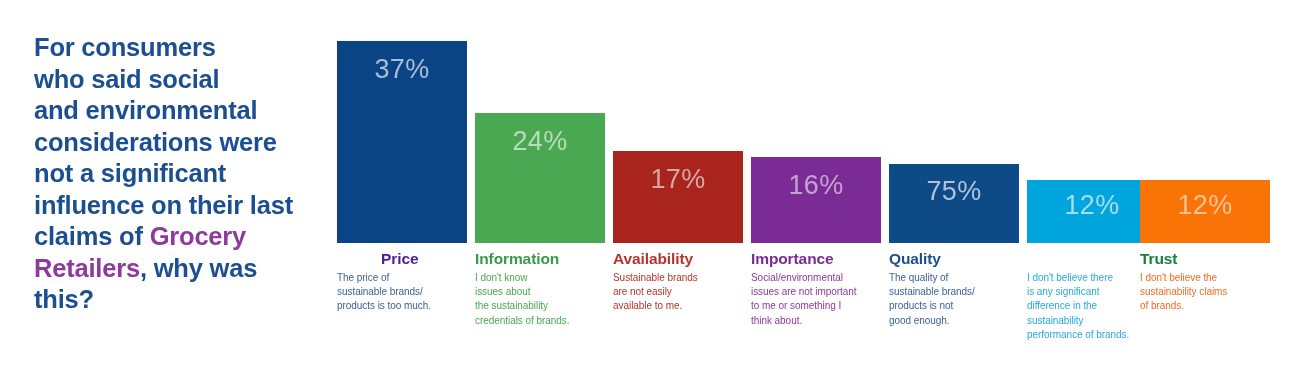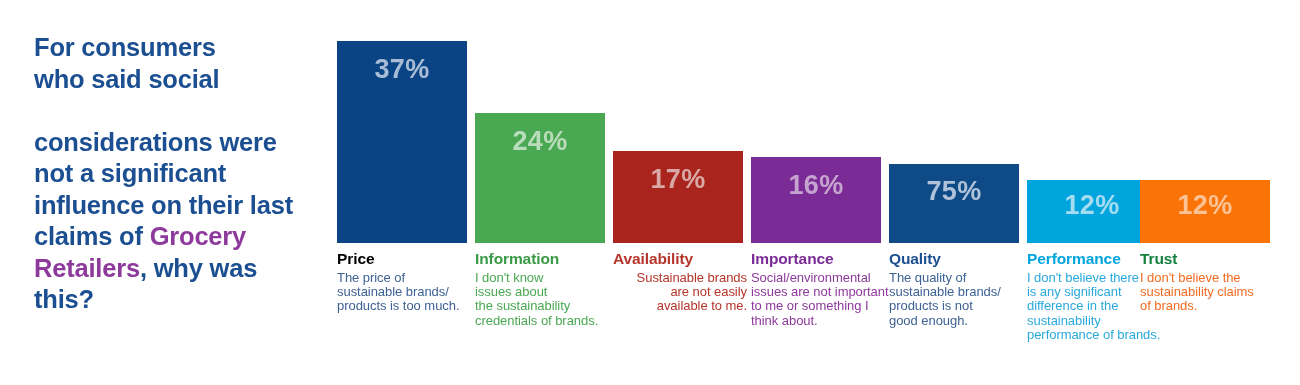--- a/index.html
+++ b/index.html
@@ -59,21 +59,21 @@
     left: 0;
     width: 130px;
     box-sizing: border-box;
   }
   .bar-value {
     position: absolute;
     left: 0;
     width: 130px;
     text-align: center;
     font-family: "Liberation Sans", sans-serif;
-    font-weight: bold;
+    font-weight: normal;
     font-size: 27px;
     line-height: 27px;
     letter-spacing: 0.3px;
   }
   .cat-title {
     position: absolute;
     left: 0;
     top: 250px;
     width: 140px;
     font-family: "Liberation Sans", sans-serif;
@@ -82,71 +82,71 @@
     line-height: 17px;
     letter-spacing: -0.1px;
   }
   .cat-desc {
     position: absolute;
     left: 0;
     top: 271px;
     width: 134px;
     font-family: "Liberation Sans", sans-serif;
     font-weight: normal;
-    font-size: 13px;
+    font-size: 10px;
     line-height: 14.2px;
     letter-spacing: -0.05px;
     white-space: pre-line;
   }
 </style>
 </head>
 <body>
 
 <div id="infographic">
 
   <div id="question-block">
     <p id="question-text">
       <span>For consumers</span><br>
       <span>who said social</span><br>
-      <br>
+      <span>and environmental</span><br>
       <span>considerations were</span><br>
       <span>not a significant</span><br>
       <span>influence on their last</span><br>
       <span>claims of </span><span class="hl">Grocery</span><br>
       <span class="hl">Retailers</span><span>, why was</span><br>
       <span>this?</span>
     </p>
   </div>
 
   <div id="chart">
 
     <div class="bar-col" style="left:0px;">
       <div class="bar" style="background:#0b4485; top:41px; height:202px;"></div>
       <div class="bar-value" style="color:#a9bdd6; top:56px;">37%</div>
-      <div class="cat-title" style="color:#000000;">Price</div>
+      <div class="cat-title" style="color:#4c1d95;margin-left:44px;">Price</div>
       <div class="cat-desc" style="color:#3f6295;">The price of
 sustainable brands/
 products is too much.</div>
     </div>
 
     <div class="bar-col" style="left:138px;">
       <div class="bar" style="background:#4aa852; top:113px; height:130px;"></div>
       <div class="bar-value" style="color:#b9dcbb; top:128px;">24%</div>
       <div class="cat-title" style="color:#3a9a45;">Information</div>
       <div class="cat-desc" style="color:#4aa852;">I don't know
 issues about
 the sustainability
 credentials of brands.</div>
     </div>
 
     <div class="bar-col" style="left:276px;">
       <div class="bar" style="background:#a8241d; top:151px; height:92px;"></div>
       <div class="bar-value" style="color:#d9a8a4; top:166px;">17%</div>
       <div class="cat-title" style="color:#b5352b;">Availability</div>
-      <div class="cat-desc" style="color:#b5352b;text-align:right;">Sustainable brands
+      <div class="cat-desc" style="color:#b5352b;">Sustainable brands
 are not easily
 available to me.</div>
     </div>
 
     <div class="bar-col" style="left:414px;">
       <div class="bar" style="background:#7b2b95; top:157px; height:86px;"></div>
       <div class="bar-value" style="color:#c4a3cf; top:172px;">16%</div>
       <div class="cat-title" style="color:#7b2b95;">Importance</div>
       <div class="cat-desc" style="color:#8e3a9c; width:140px;">Social/environmental
 issues are not important
@@ -160,21 +160,20 @@
       <div class="cat-title" style="color:#1b4f91;">Quality</div>
       <div class="cat-desc" style="color:#3f6295;">The quality of
 sustainable brands/
 products is not
 good enough.</div>
     </div>
 
     <div class="bar-col" style="left:690px;">
       <div class="bar" style="background:#00a5de; top:180px; height:63px;"></div>
       <div class="bar-value" style="color:#a5dcf0; top:192px;">12%</div>
-      <div class="cat-title" style="color:#00a5de;">Performance</div>
       <div class="cat-desc" style="color:#2aa9dd; width:140px;">I don't believe there
 is any significant
 difference in the
 sustainability
 performance of brands.</div>
     </div>
 
     <div class="bar-col" style="left:803px;">
       <div class="bar" style="background:#f97306; top:180px; height:63px;"></div>
       <div class="bar-value" style="color:#fcc294; top:192px;">12%</div>

